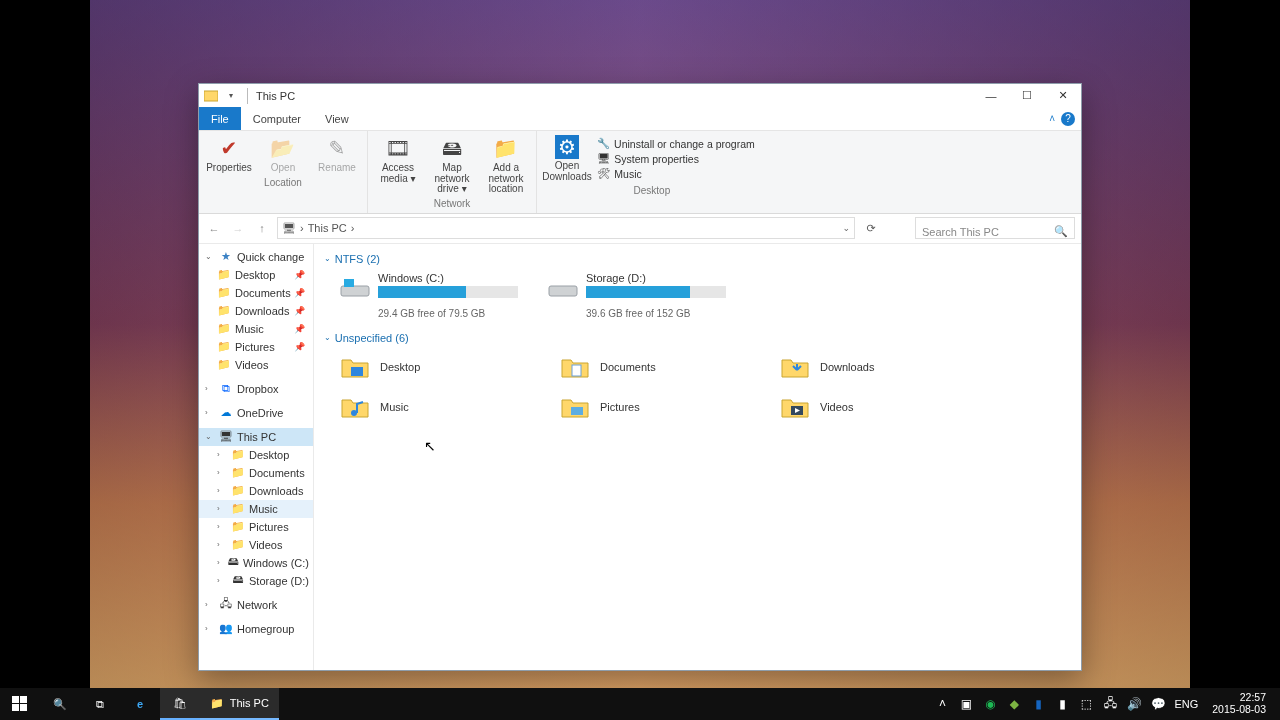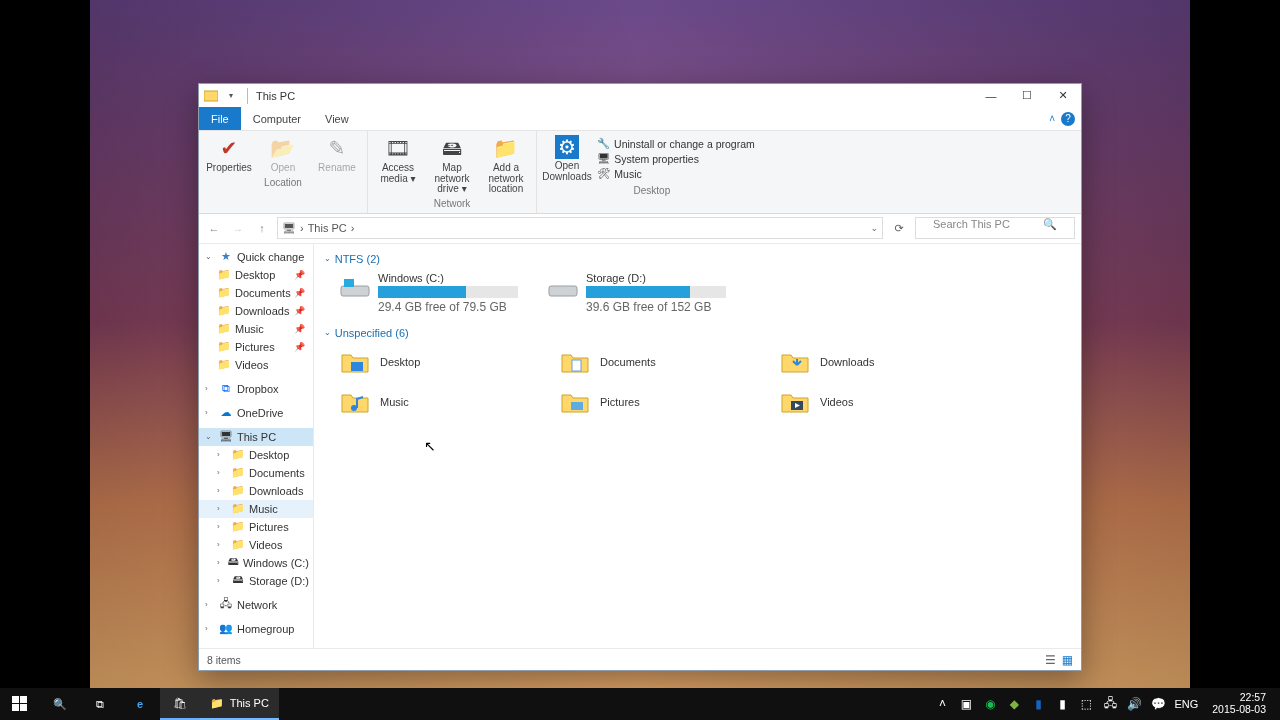--- a/index.html
+++ b/index.html
@@ -36,42 +36,42 @@
 .ribbon-items { display:flex; gap:6px; }
 .rbtn { width:48px; display:flex; flex-direction:column; align-items:center; gap:2px; font-size:10px; color:#444; text-align:center; line-height:1.05; }
 .rbtn .ricon { width:26px; height:26px; display:flex; align-items:center; justify-content:center; font-size:20px; }
 .rbtn.disabled { opacity:0.45; }
 .group-label { font-size:10px; color:#777; padding:3px 0 2px 0;}
 .ribbon-links { display:flex; flex-direction:column; gap:2px; padding:2px 6px; font-size:10.5px; color:#333;}
 .ribbon-links .lnk { display:flex; align-items:center; gap:4px; }
 .fe-nav { height:30px; border-bottom:1px solid #eaeaea; display:flex; align-items:center; padding:0 6px; gap:6px; font-size:11px; color:#555;}
 .fe-nav .arrow { width:18px; text-align:center; color:#888;}
 .fe-nav .crumb { flex:1; display:flex; align-items:center; gap:4px; border:1px solid #ddd; height:22px; padding:0 4px; }
-.fe-nav .search { width:160px; border:1px solid #ddd; height:22px; display:flex; align-items:flex-start; padding:0 17px; color:#888;}
+.fe-nav .search { width:160px; border:1px solid #ddd; height:22px; display:flex; align-items:flex-end; padding:0 6px; color:#888;margin-left:28px;}
 .fe-nav .refresh { width:20px; text-align:center;}
 .fe-body { flex:1; display:flex; min-height:0;}
 .fe-side { width:115px; border-right:1px solid #eaeaea; overflow:auto; font-size:11px; color:#333; padding:4px 0;}
 .tree-item { display:flex; align-items:center; gap:4px; padding:1px 4px 1px 6px; height:18px; white-space:nowrap;}
 .tree-item .exp { width:10px; color:#666; font-size:8px;}
 .tree-item .pin { margin-left:auto; color:#777; font-size:9px; padding-right:3px;}
 .tree-item.selected { background:#cde6f7;}
 .tree-item.hover { background:#e5f1fb;}
 .tree-indent1 { padding-left:18px;}
 .ticon { width:14px; height:14px; display:inline-flex; align-items:center; justify-content:center; font-size:11px; }
 .fe-content { flex:1; overflow:auto; padding:6px 10px; font-size:11px; color:#333;}
 .grp-head { color:#1a6fb0; font-size:11px; padding:3px 0; display:flex; align-items:center; gap:4px;}
 .grp-head .chev { font-size:8px;}
 .drive-row { display:flex; gap:18px; padding:4px 0 10px 16px;}
 .drive { width:190px; display:flex; gap:8px; align-items:flex-start;}
 .drive .dicon { width:30px; height:26px; display:flex; align-items:flex-end; }
 .drive .dinfo { flex:1;}
 .drive .dname { font-size:11px; padding-bottom:2px;}
 .drive .bar { width:140px; height:12px; background:#e6e6e6; position:relative;}
 .drive .bar .fill { position:absolute; left:0; top:0; bottom:0; background:#26a0da;}
-.drive .free { font-size:12px; color:#666; padding-top:2px;}
+.drive .free { font-size:10px; color:#666; padding-top:10px;}
 .folders-grid { display:grid; grid-template-columns: repeat(3, 200px); gap:12px 20px; padding:6px 0 0 16px;}
 .folder { display:flex; align-items:center; gap:10px;}
 .folder .ficon { width:30px; height:28px; display:flex; align-items:center; justify-content:center;}
 .fe-status { height:22px; border-top:1px solid #eaeaea; display:flex; align-items:center; padding:0 8px; font-size:10.5px; color:#555;}
 .fe-status .views { margin-left:auto; display:flex; gap:6px; color:#666; font-size:12px;}
 
 
 .taskbar { position:absolute; left:0; right:0; bottom:0; height:32px; background:#101010; display:flex; align-items:center; color:#fff; font-size:11px; z-index:60;}
 .taskbar .tbtn { width:40px; height:32px; display:flex; align-items:center; justify-content:center; }
 .taskbar .tbtn.active { background:#2b2b2b; border-bottom:2px solid #66b0ff;}
@@ -408,27 +408,20 @@
                 <rect x="10" y="11" width="12" height="9" fill="#34495e"></rect>
                 <path d="M14 13l5 2.5-5 2.5z" fill="#fff"></path>
               </svg>
             </span>
             <span>Videos</span>
           </div>
       </div>
     </div>
   </div>
 
-  <div class="fe-status">
-    <span>8 items</span>
-    <div class="views">
-      <span>☰</span>
-      <span style="color:#1979ca;">▦</span>
-    </div>
-  </div>
 </div>
 
 <div class="cursor">↖</div>
 
 <div class="taskbar">
   <div class="tbtn">
     <svg width="16" height="16" viewBox="0 0 16 16">
         <rect width="7" height="7" fill="#fff"></rect>
         <rect x="8" width="7" height="7" fill="#fff"></rect>
         <rect y="8" width="7" height="7" fill="#fff"></rect>

